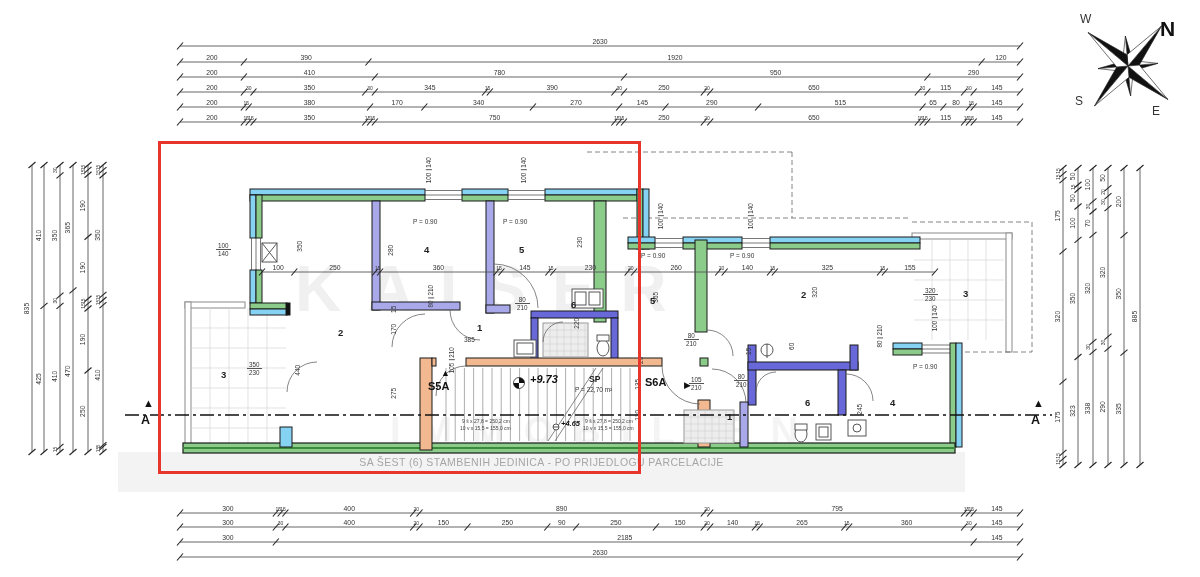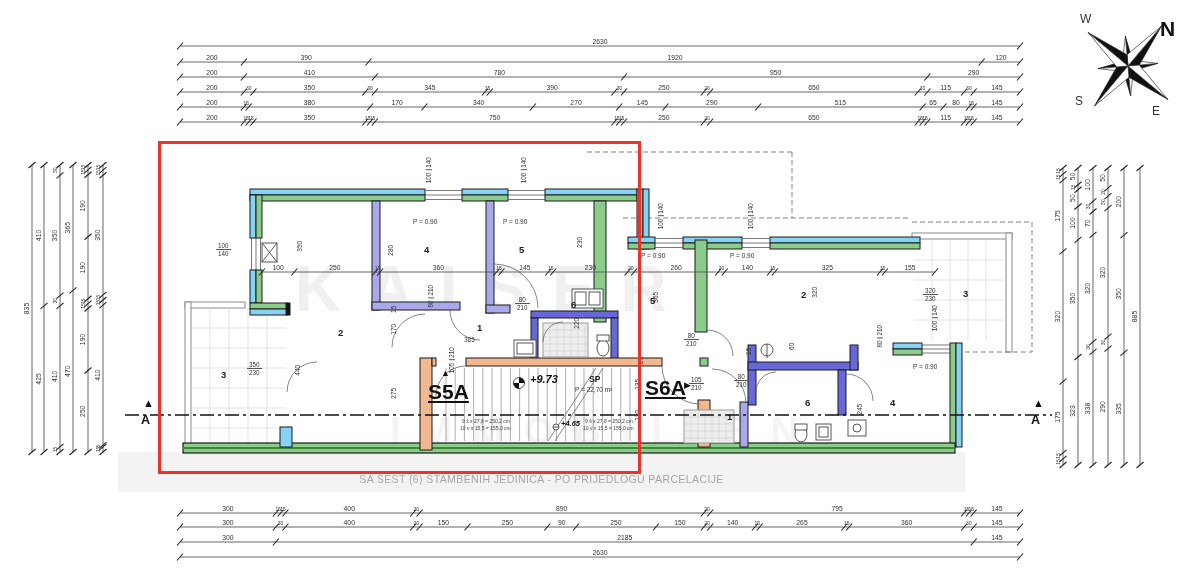--- a/index.html
+++ b/index.html
@@ -1,30 +1,30 @@
 <!DOCTYPE html>
 <html><head>
 <meta charset="utf-8">
 <style>
   html,body{margin:0;padding:0;background:#fff;}
   #canvas{position:relative;width:1200px;height:577px;background:#fff;overflow:hidden;
           font-family:"Liberation Sans",sans-serif;color:#333;}
   #band{position:absolute;left:118px;top:452px;width:847px;height:40px;background:#f3f3f3;}
   #band div{position:absolute;width:100%;text-align:center;color:#a6a6a6;font-size:10.5px;letter-spacing:.4px;}
-  #band .l1{top:6px;} #band .l2{top:21px;}
+  #band .l1{top:6px;} #band .l2{top:4px;}
   .wm{position:absolute;color:rgba(110,110,110,.10);font-weight:bold;white-space:nowrap;z-index:1;}
   #wm1{left:295px;top:252px;font-size:64px;letter-spacing:26px;}
   #wm2{left:390px;top:410px;font-size:38px;letter-spacing:20px;color:rgba(110,110,110,.08);}
   svg{position:absolute;left:0;top:0;z-index:2;}
   #labels{position:absolute;left:0;top:0;width:1200px;height:577px;z-index:3;}
   #labels span{position:absolute;line-height:1;}
   .lbl{font-size:6.5px;color:#333;white-space:nowrap;}
   .room{font-size:9.5px;font-weight:bold;color:#222;}
   .rot{display:inline-block;width:24px;text-align:center;transform:rotate(-90deg);transform-origin:center;font-size:6.5px;color:#333;}
-  .big{font-size:21px;font-weight:bold;color:#111;text-decoration:underline;}
+  .big{font-size:11px;font-weight:bold;color:#111;}
   .tri{font-size:9px;color:#111;}
   .lvl{font-size:11px;font-weight:bold;font-style:italic;color:#111;}
   .lvl2{font-size:7.5px;font-weight:bold;font-style:italic;color:#111;}
   .sp{font-size:8.5px;font-weight:bold;color:#222;}
   .tiny{font-size:5px;color:#444;white-space:nowrap;}
   .amark{font-size:12.5px;font-weight:bold;color:#111;}
   .atri{font-size:11px;color:#111;}
   .cN{font-size:21px;font-weight:bold;color:#111;}
   .cl{font-size:12px;color:#333;}
   .frac{display:inline-flex;flex-direction:column;align-items:center;font-size:6.3px;color:#333;}

